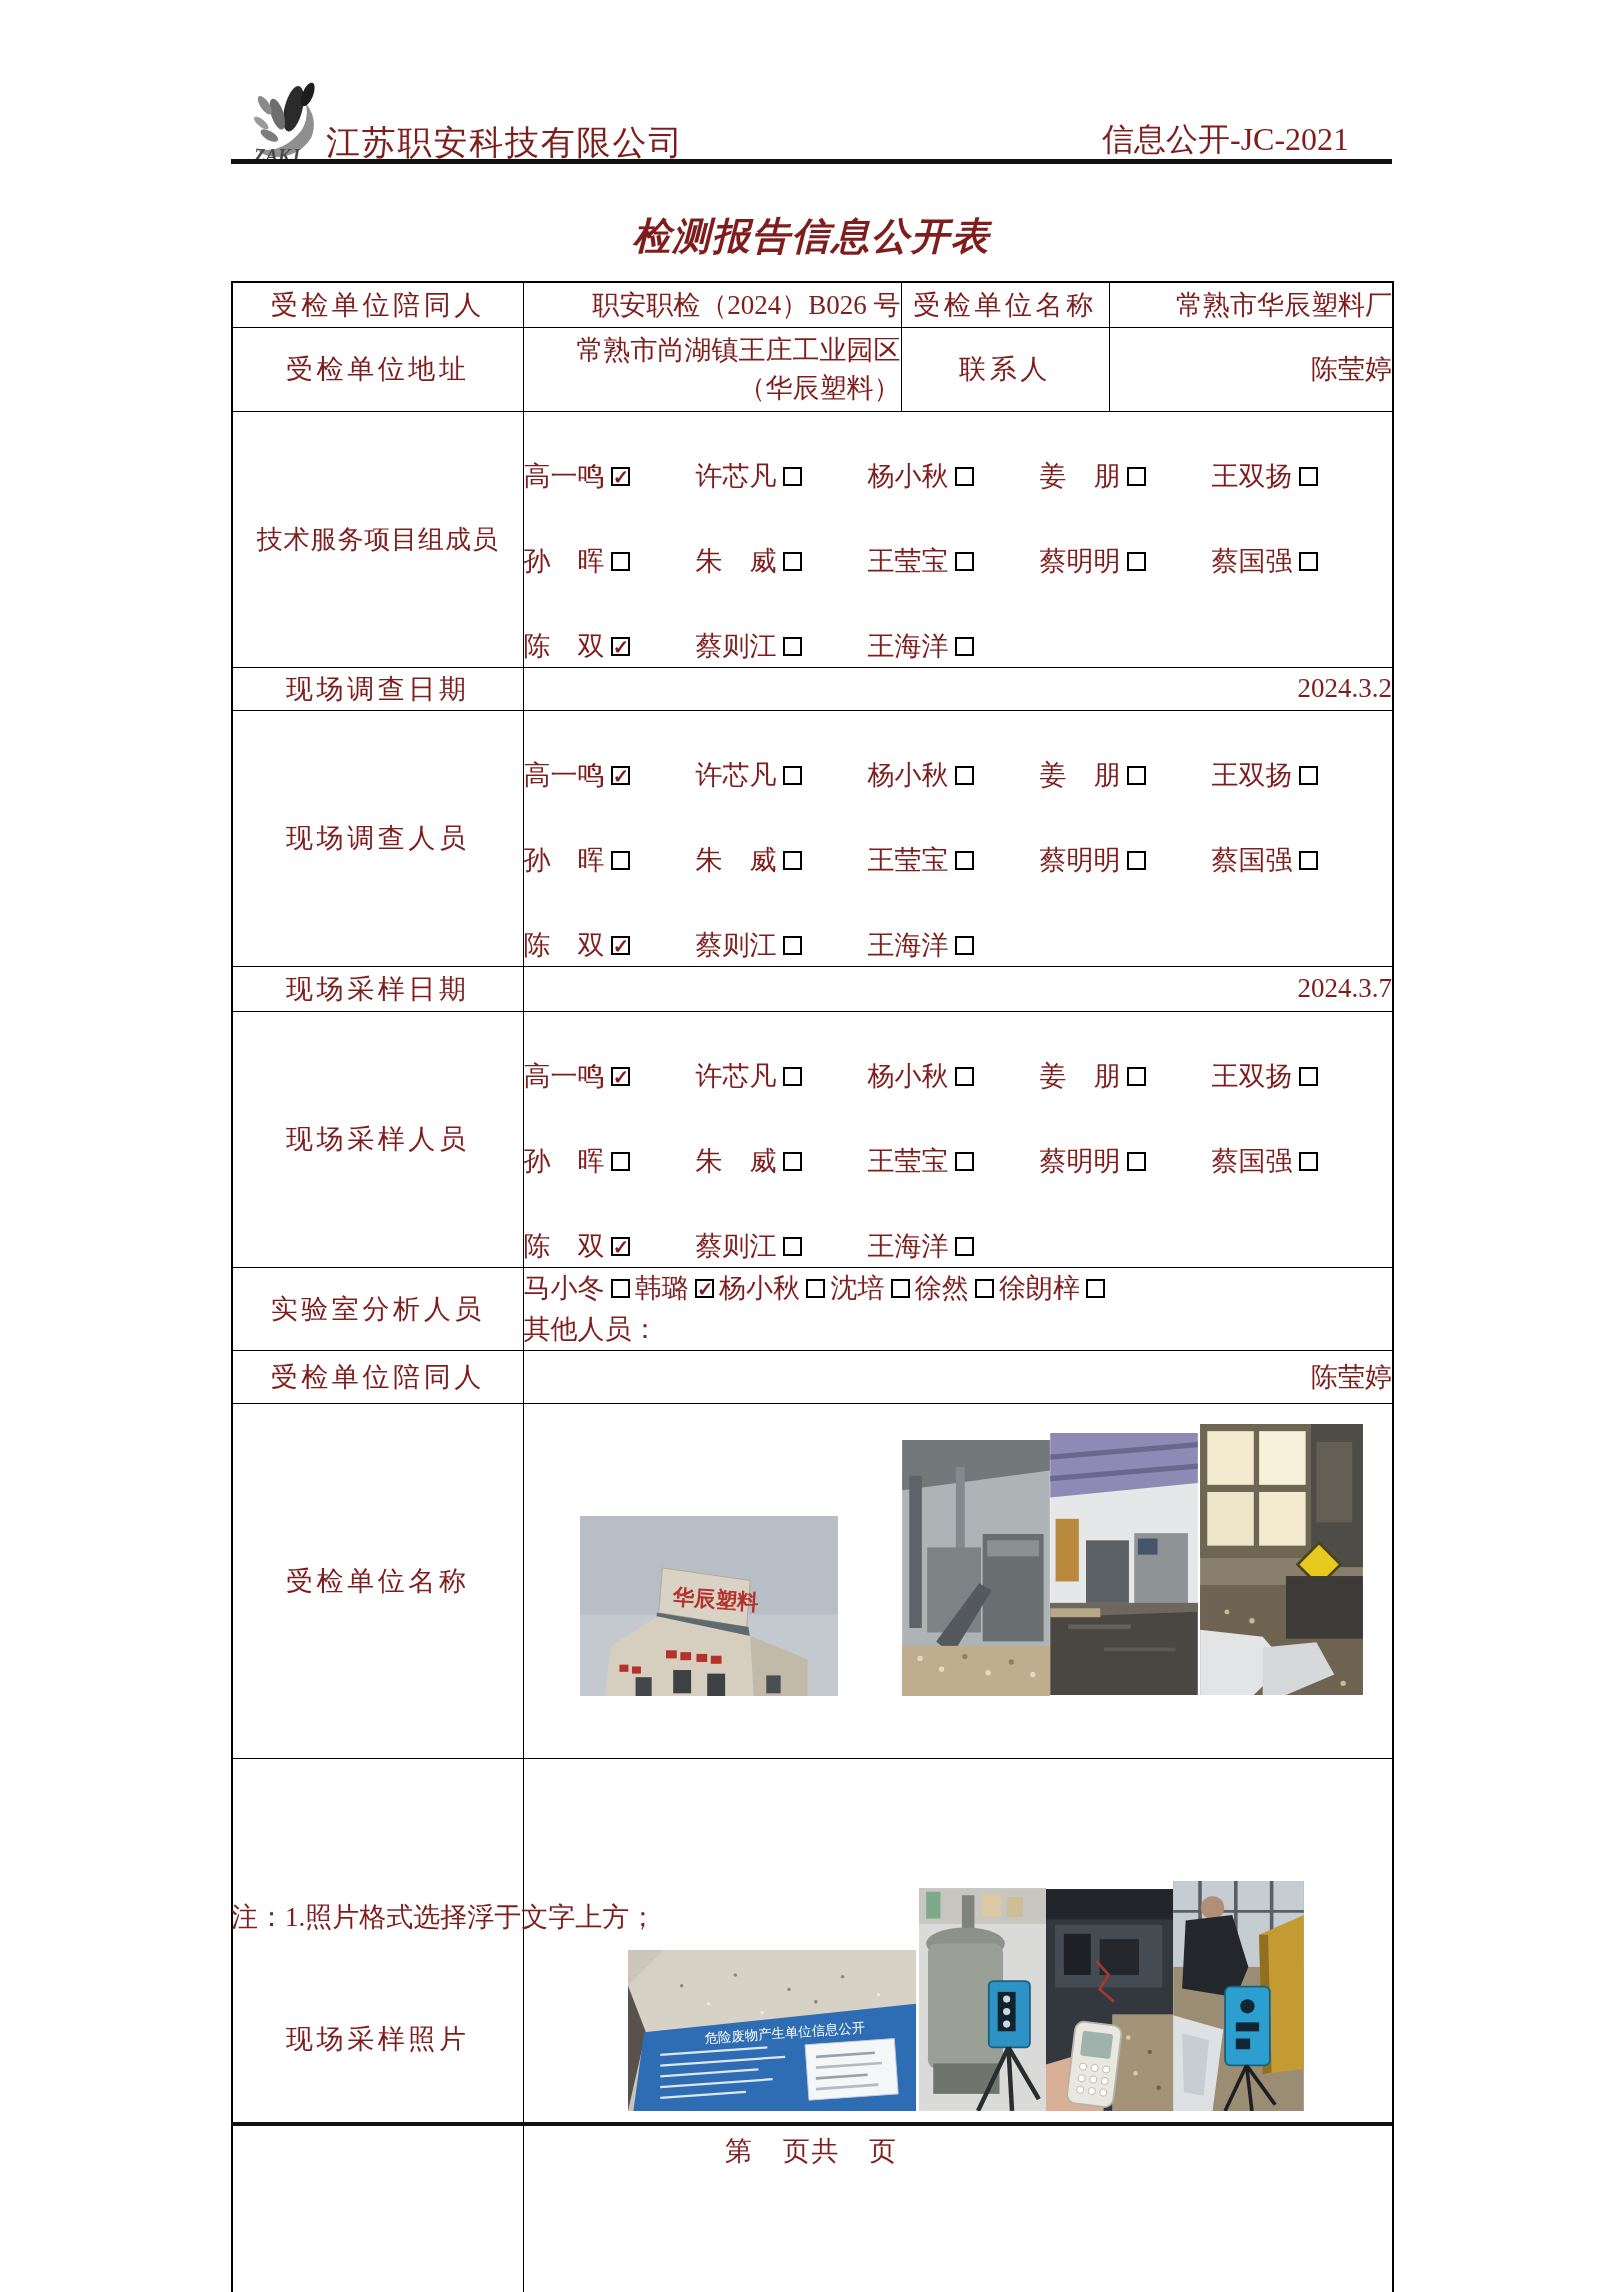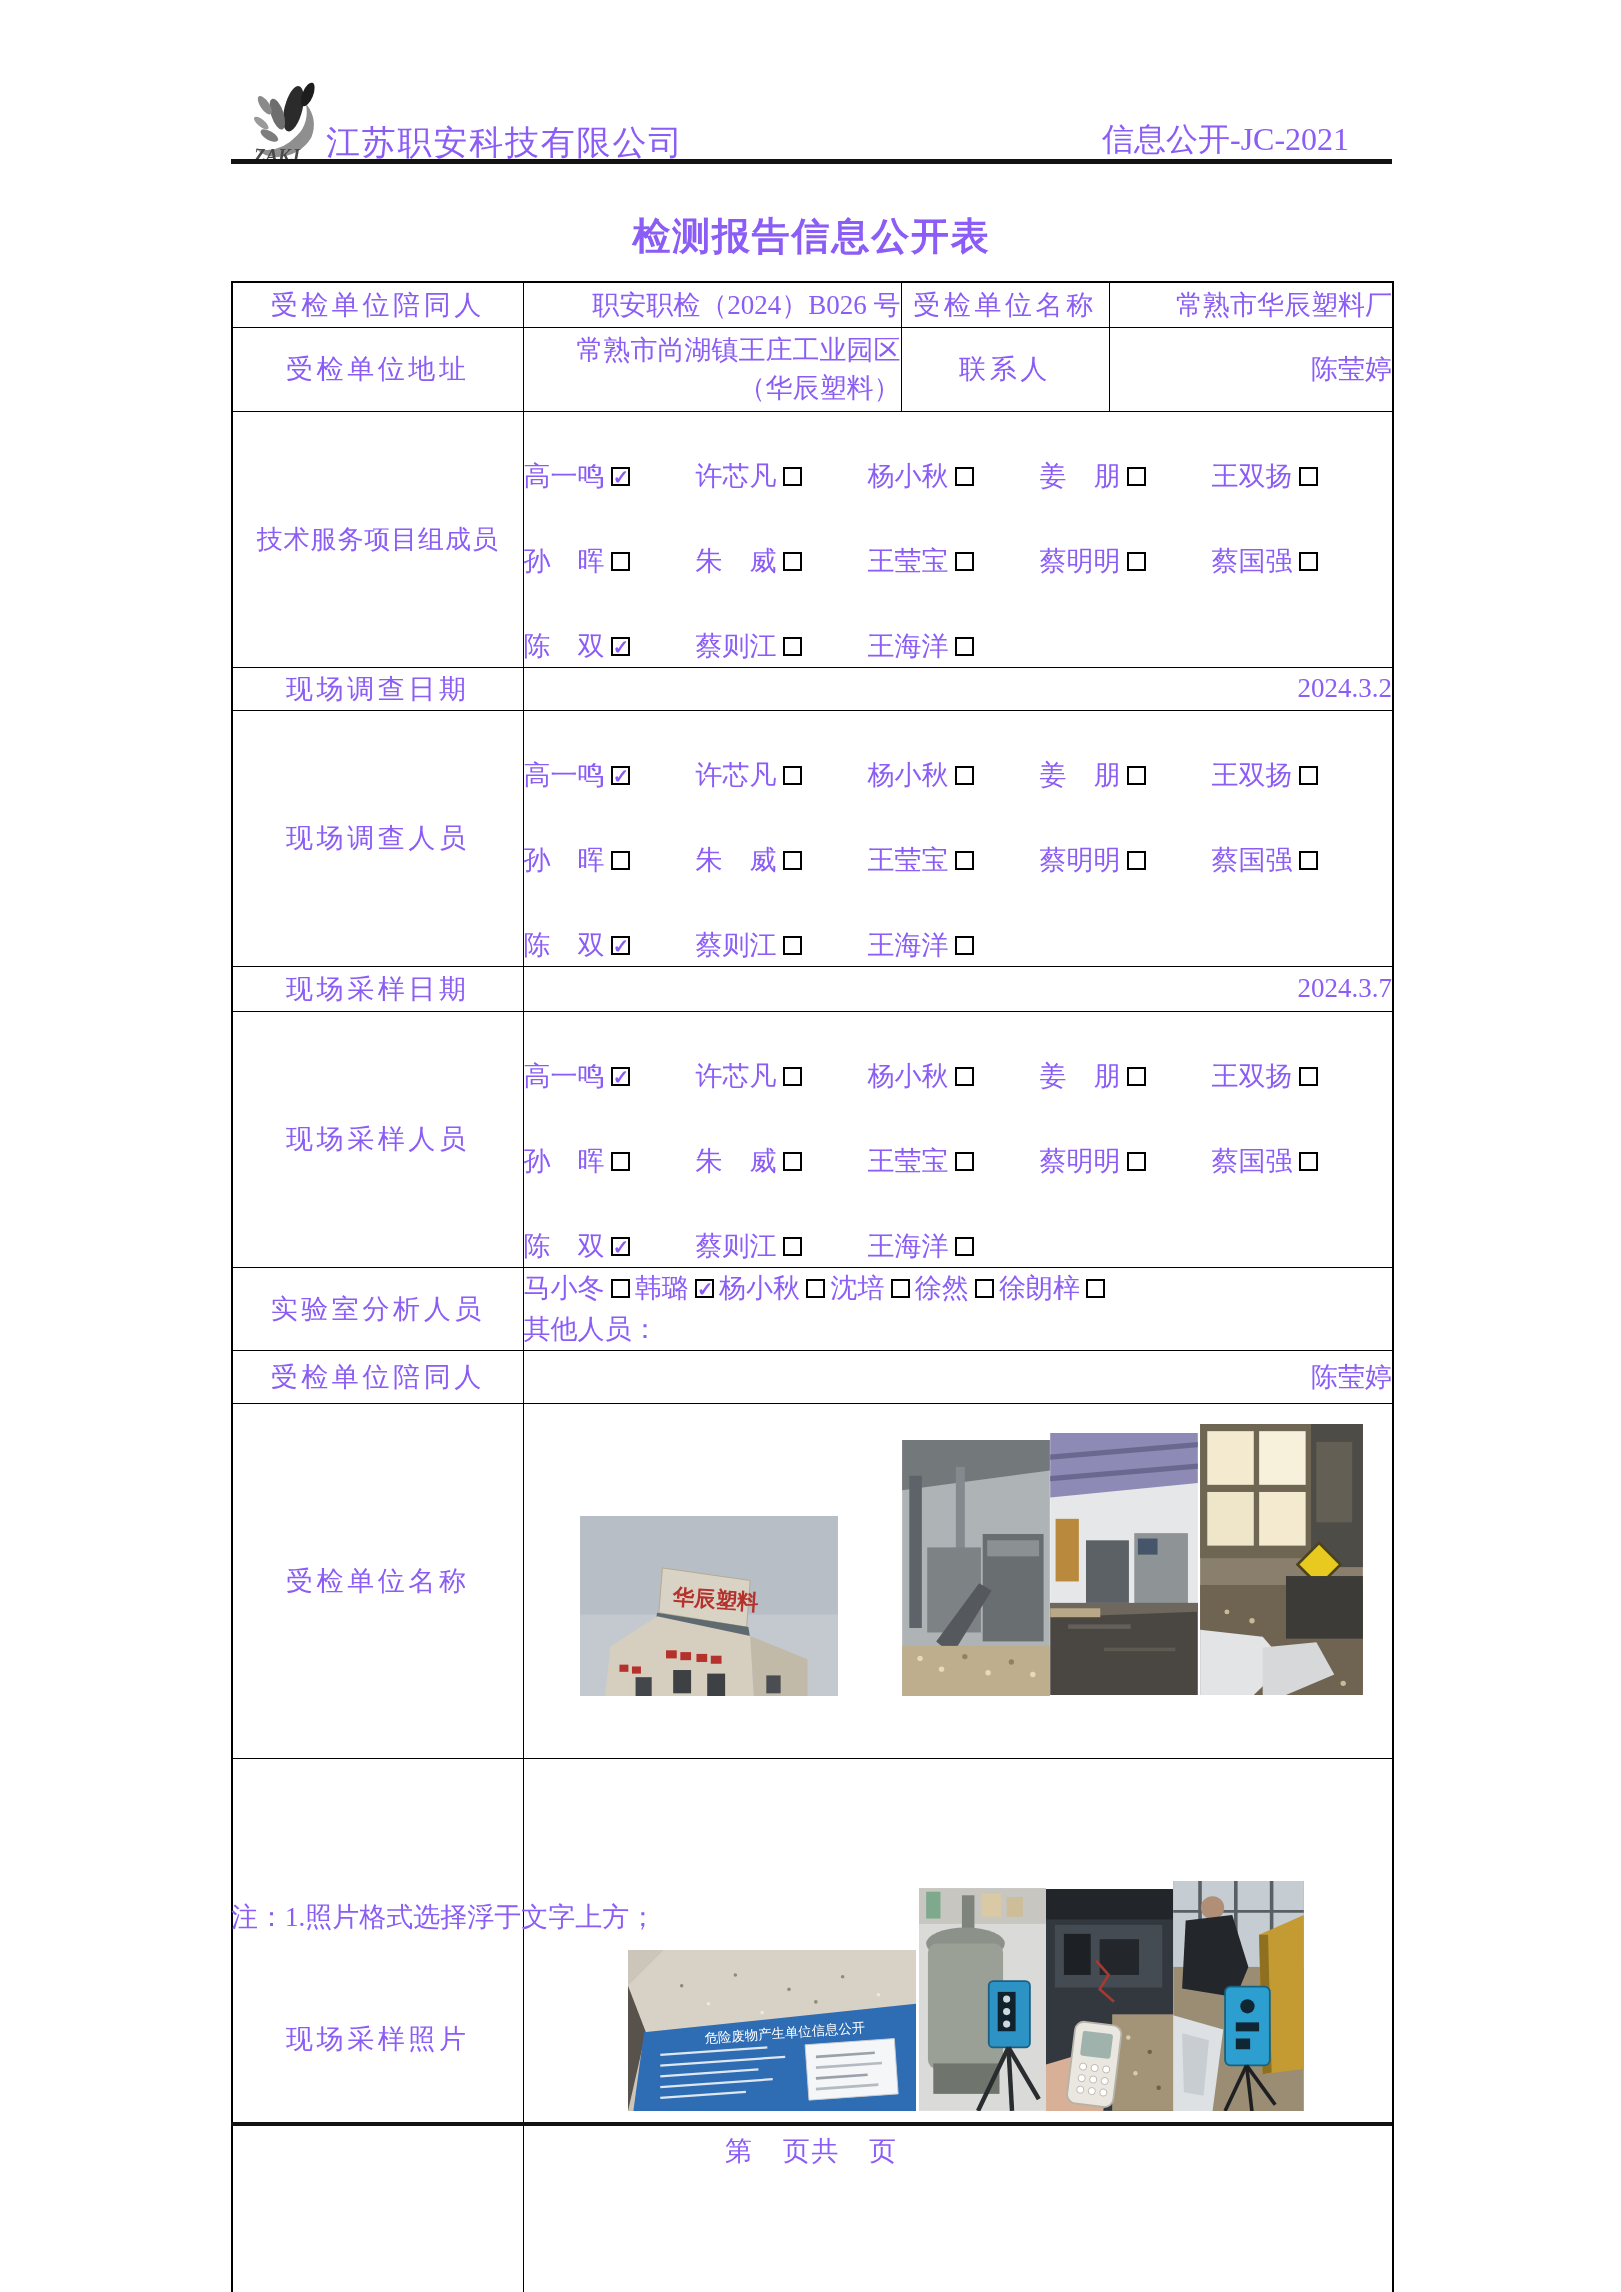--- a/index.html
+++ b/index.html
@@ -1,27 +1,27 @@
 <!DOCTYPE html>
 <html style="font-size:14.3px"><head>
 <meta charset="utf-8">
 <style>
   html,body{margin:0;padding:0;background:#ffffff;}
   .page{
     position:relative;width:1621px;height:2293px;background:#ffffff;
-    font-family:"Liberation Serif","DejaVu Serif",serif;color:#8b5cf6;overflow:hidden;
+    font-family:"Liberation Serif","DejaVu Serif",serif;color:#7f1d1d;overflow:hidden;
   }
   
   .logo{position:absolute;left:238px;top:73px;width:93px;height:93px;}
   .company-name{position:absolute;left:326px;top:120px;font-size:34px;letter-spacing:1.8px;white-space:nowrap;}
   .doc-code{position:absolute;left:1102px;top:118px;font-size:32px;white-space:nowrap;}
   .header-rule{position:absolute;left:231px;top:159px;width:1161px;height:4.5px;background:#121212;}
   
   .doc-title{position:absolute;left:231px;top:211px;width:1161px;text-align:center;
-    font-size:38px;font-weight:bold;letter-spacing:1.8px;}
+    font-size:38px;font-weight:bold;letter-spacing:1.8px;font-style:italic;}
   
   table.main{position:absolute;left:231px;top:281px;width:1161px;border-collapse:collapse;
     table-layout:fixed;border:2.7px solid #000;}
   table.main td{border:1.8px solid #000;padding:0;vertical-align:middle;font-size:27px;}
   col.c1{width:291px;}col.c2{width:378px;}col.c3{width:208px;}col.c4{width:284px;}
   td.lbl{text-align:center;letter-spacing:3.6px;}
   td.lbl.tight{letter-spacing:0.9px;font-size:26px;}
   td.val{text-align:right;}
   .two-line{line-height:38px;}
   .names-cell{padding:5.4px 0 5.4px 12.5px;}

